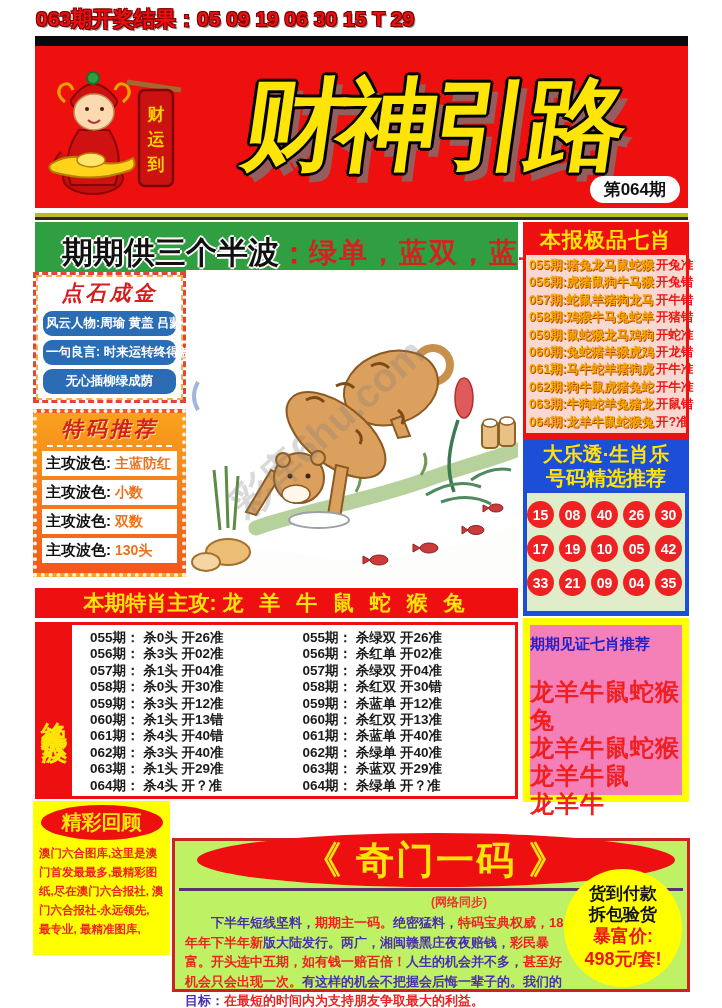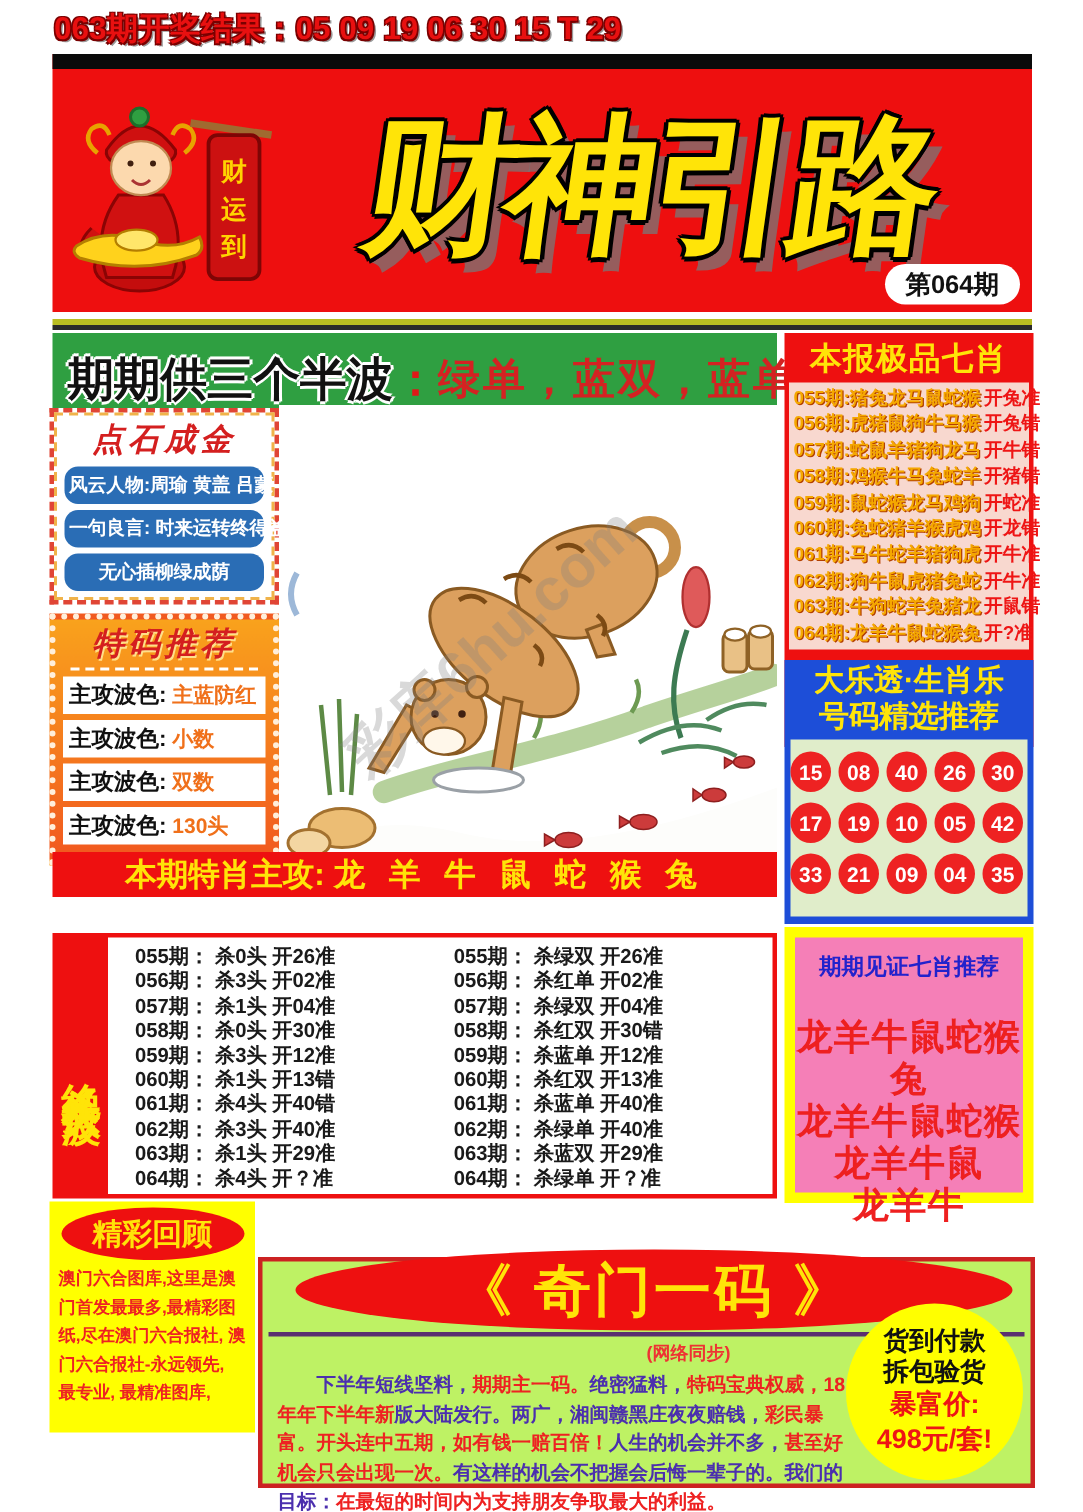--- a/index.html
+++ b/index.html
@@ -14,21 +14,21 @@
   .masthead { position:absolute; left:35px; top:36px; width:653px; height:172px; background:#ee0f0f; border-top:10px solid #0a0a0a; }
   .masthead-title { position:absolute; left:148px; top:8px; width:500px; text-align:center; font-size:100px; line-height:140px;
     font-weight:900; color:#ffe408; letter-spacing:-6px; transform:skewX(-8deg);
     text-shadow:3px 0 0 #000,-3px 0 0 #000,0 3px 0 #000,0 -3px 0 #000,2px 2px 0 #000,-2px -2px 0 #000,2px -2px 0 #000,-2px 2px 0 #000, 9px 9px 0 rgba(120,120,120,.75); white-space:nowrap;}
   .issue-badge { position:absolute; right:8px; bottom:5px; background:#fff; border-radius:16px; padding:2px 14px; font-size:17px; font-weight:bold; color:#111; }
 
   .stripe-divider { position:absolute; left:35px; top:211px; width:653px; height:9px;
     background:linear-gradient(#ffffff 0 2px,#b9bd22 2px 6px,#2a2a2a 6px 9px); }
 
   
-  .green-banner { position:absolute; left:35px; top:222px; width:483px; height:62px; background:#2f9f41; display:flex; align-items:center; padding-left:10px; white-space:nowrap;}
+  .green-banner { position:absolute; left:35px; top:222px; width:483px; height:62px; background:#2f9f41; display:flex; align-items:center; padding-left:27px; white-space:nowrap;}
   .green-banner .gb-label { font-size:31px; font-weight:900; color:#111;
     text-shadow:2px 0 0 #fff,-2px 0 0 #fff,0 2px 0 #fff,0 -2px 0 #fff,1px 1px 0 #fff,-1px -1px 0 #fff; }
   .green-banner .gb-colon { font-size:30px; font-weight:900; color:#e01818; }
   .green-banner .gb-value { font-size:28px; font-weight:bold; color:#d42222; letter-spacing:2px; }
 
   
   .dianshi { position:absolute; left:33px; top:272px; width:153px; height:131px; background:#fff; border:3px dashed #e04535; }
   .dianshi-inner { width:100%; height:100%; border:2px dashed #f0b34a; padding:2px 0; }
   .dianshi-title { text-align:center; color:#d41f1f; font-family:"Liberation Serif","DejaVu Serif",serif; font-style:italic; font-weight:bold; font-size:21px; letter-spacing:3px; }
   .pill { background:#2a6db5; border-radius:9px; color:#fff; font-weight:bold; font-size:12.5px; margin:4px 5px 0 5px; padding:4px 3px; text-align:center; white-space:nowrap; }
@@ -37,21 +37,21 @@
   .tema-title { text-align:center; color:#d41f1f; font-family:"Liberation Serif","DejaVu Serif",serif; font-style:italic; font-weight:bold; font-size:21px; letter-spacing:3px;
     text-shadow:1px 1px 0 #ffe08a; border-bottom:2px dashed #fff; margin:0 10px 2px 10px; padding-bottom:2px;}
   .tema-row { background:#fff; margin:4px 5px 0 5px; padding:3px 4px; white-space:nowrap; }
   .tema-row .t-label { font-size:15px; font-weight:900; color:#101010; }
   .tema-row .t-value { font-size:14px; font-weight:bold; color:#f0701a; }
 
   
   .tiger-panel { position:absolute; left:186px; top:270px; width:332px; height:316px; background:#fff; }
 
   
-  .zhugong { position:absolute; left:35px; top:568px; width:483px; height:30px; background:#ee1010; display:flex; align-items:center; justify-content:center; white-space:nowrap;}
+  .zhugong { position:absolute; left:35px; top:588px; width:483px; height:30px; background:#ee1010; display:flex; align-items:center; justify-content:center; white-space:nowrap;}
   .zhugong .z-label { color:#ffe408; font-size:21px; font-weight:900; }
   .zhugong .z-value { color:#ffe408; font-size:21px; font-weight:900; letter-spacing:5px; margin-left:6px; }
 
   
   .kill-wrap { position:absolute; left:35px; top:622px; width:483px; height:177px; background:#ee1010; display:flex; padding:3px; }
   .kill-side { width:34px; display:flex; align-items:center; justify-content:center; }
   .kill-side-text { writing-mode:vertical-rl; text-orientation:upright; color:#ffe408; font-size:26px; font-weight:900; letter-spacing:4px; }
   .kill-body { flex:1; background:#fff; display:flex; padding:5px 0 0 18px; }
   .kill-col { width:50%; }
   .kill-row { font-size:13.5px; font-weight:bold; color:#1a1a1a; line-height:16.4px; white-space:pre; }
@@ -64,21 +64,21 @@
   .qx-main { color:#f5a800; text-shadow:0.8px 0.8px 0 #b34000; }
   .qx-res { color:#ee1515; margin-left:2px; }
 
   .daletou { position:absolute; left:523px; top:440px; width:166px; height:176px; background:#1d4ed8; padding:2px; }
   .daletou-title { text-align:center; color:#ffe408; font-size:20px; font-weight:900; line-height:24px; }
   .daletou-panel { background:#e0edca; margin:3px 2px; height:118px; padding-top:8px; }
   .ball-row { display:flex; justify-content:flex-start; gap:5px; margin-bottom:7px; }
   .ball { width:27px; height:27px; border-radius:50%; background:#ee2222; color:#fff; font-size:14px; font-weight:bold; display:flex; align-items:center; justify-content:center; }
 
   .jianzheng { position:absolute; left:523px; top:618px; width:166px; height:184px; background:#ffff00; padding:7px; }
-  .jianzheng-inner { background:#f57fb7; width:100%; height:100%; text-align:center; }
+  .jianzheng-inner { background:#f57fb7; width:100%; height:100%; }
   .jz-title { color:#2222cc; font-size:15px; font-weight:900; padding-top:10px; }
   .jz-lines { margin-top:24px; }
   .jz-line { color:#ee2020; font-size:24px; font-weight:bold; line-height:28px; letter-spacing:1px; }
 
   
   .review { position:absolute; left:33px; top:801px; width:137px; height:154px; background:#ffff00; }
   .review-oval { width:122px; height:35px; margin:4px auto 0 auto; background:#ee1010; border-radius:50%; display:flex; align-items:center; justify-content:center; }
   .review-oval span { color:#ffe408; font-size:20px; font-weight:900; }
   .review-text { color:#ee2222; font-size:11.5px; font-weight:bold; line-height:19px; padding:4px 6px; }
 

